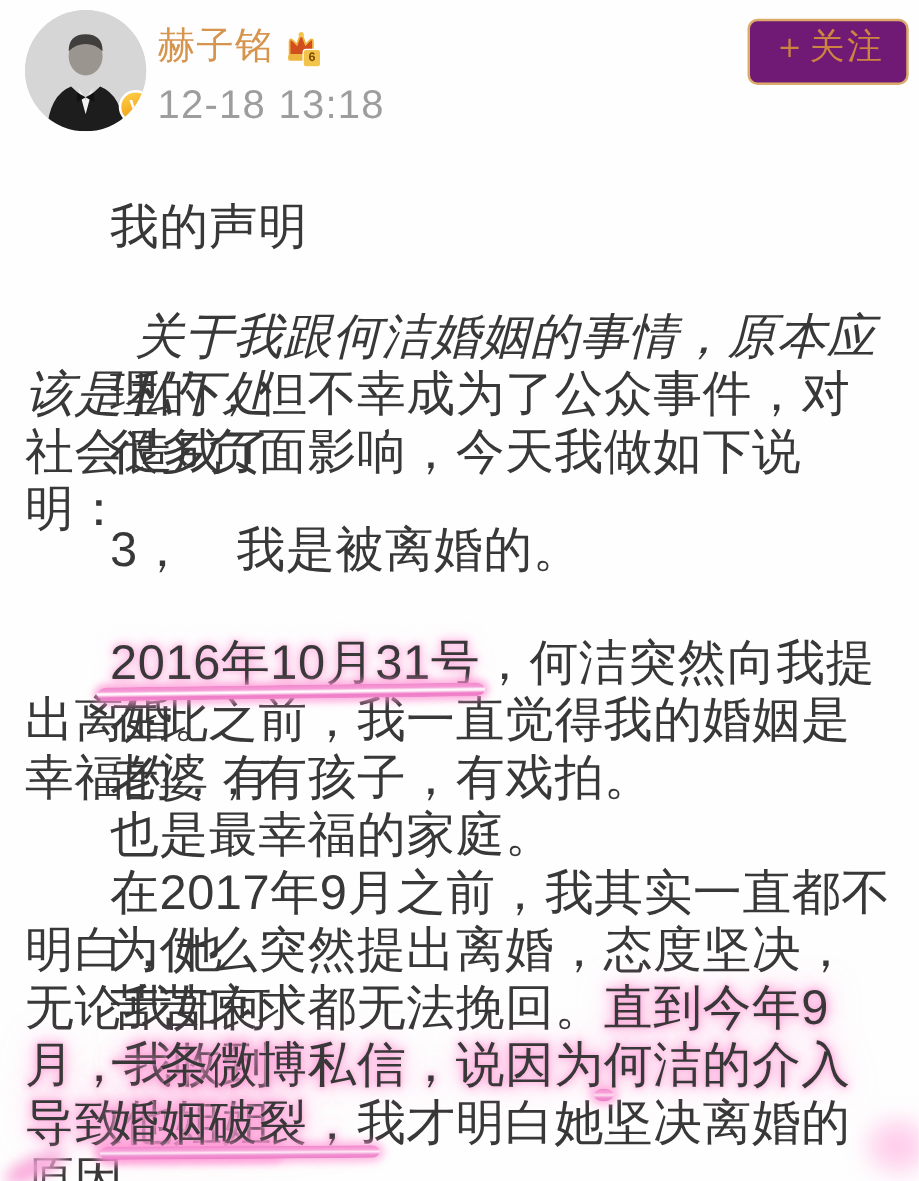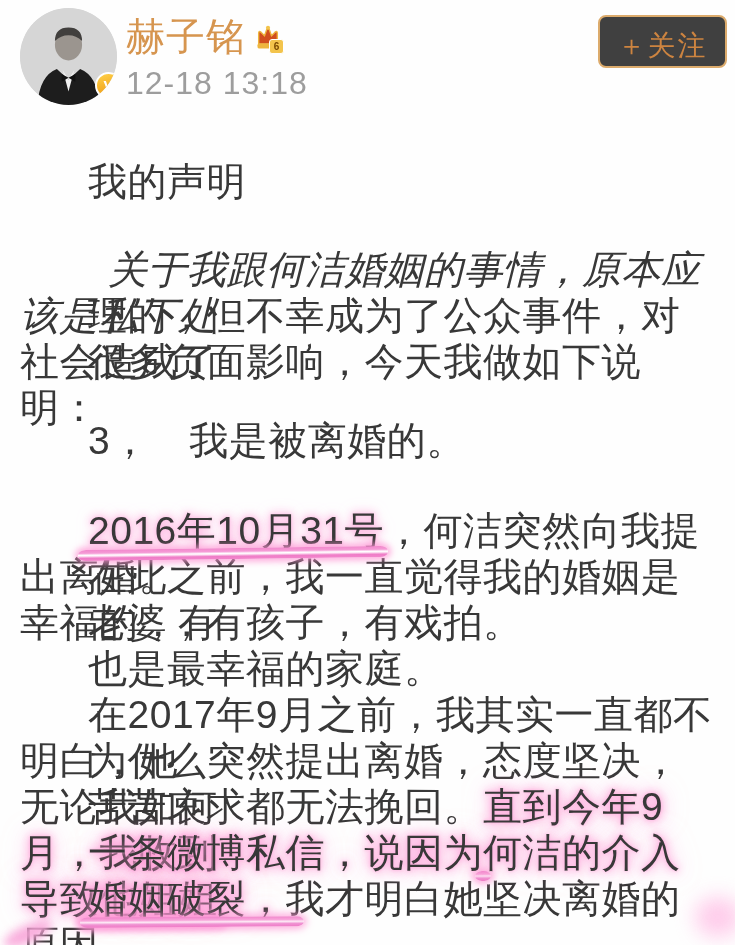--- a/index.html
+++ b/index.html
@@ -20,35 +20,35 @@
   .v-badge{
     position:absolute;left:75px;top:64px;width:27px;height:27px;border-radius:50%;
     background:linear-gradient(160deg,#ffd24a 0%,#f2a51c 70%);
     border:2px solid #ffffff;box-sizing:border-box;
     display:flex;align-items:center;justify-content:center;
     color:#ffffff;font-weight:bold;font-size:15px;line-height:1;
   }
   .meta{position:absolute;left:126px;top:18px;}
   .name-row{display:flex;align-items:center;gap:8px;}
   .username{
-    color:#d6954f;font-size:39px;line-height:38px;letter-spacing:1px;cursor:pointer;font-family:Liberation Serif, serif;
+    color:#d6954f;font-size:30px;line-height:38px;letter-spacing:1px;cursor:pointer;font-family:Liberation Serif, serif;
   }
   .crown{position:relative;width:28px;height:28px;margin-top:2px;}
   .crown svg{display:block;width:28px;height:28px;}
   .crown-num{
     position:absolute;right:-2px;bottom:-2px;width:13px;height:13px;
     background:#f3c44c;border:1px solid #fff;border-radius:3px;
     font-size:10px;font-weight:bold;color:#7a4a00;line-height:13px;text-align:center;
   }
   .timestamp{margin-top:9px;color:#9d9d9d;font-size:32px;letter-spacing:1px;}
   .follow-btn{
     position:absolute;right:8px;top:15px;width:129px;height:53px;
-    background:#404040;border:2px solid #dcab6c;border-radius:8px;
+    background:#701a75;border:2px solid #dcab6c;border-radius:8px;
     color:#cd8440;font-size:28px;letter-spacing:2px;
-    display:flex;align-items:flex-end;justify-content:center;cursor:pointer;
+    display:flex;align-items:flex-start;justify-content:center;cursor:pointer;
     font-family:inherit;box-sizing:border-box;
   }
 
   
   .post-body{position:absolute;top:105px;left:0;width:735px;padding:8px 20px 0 20px;box-sizing:border-box;}
   .line{
     white-space:pre-wrap;color:#383838;font-size:39px;line-height:46px;height:46px;
     letter-spacing:0.5px;
   }
   .mt-para1{margin-top:42px;font-style:italic;}

